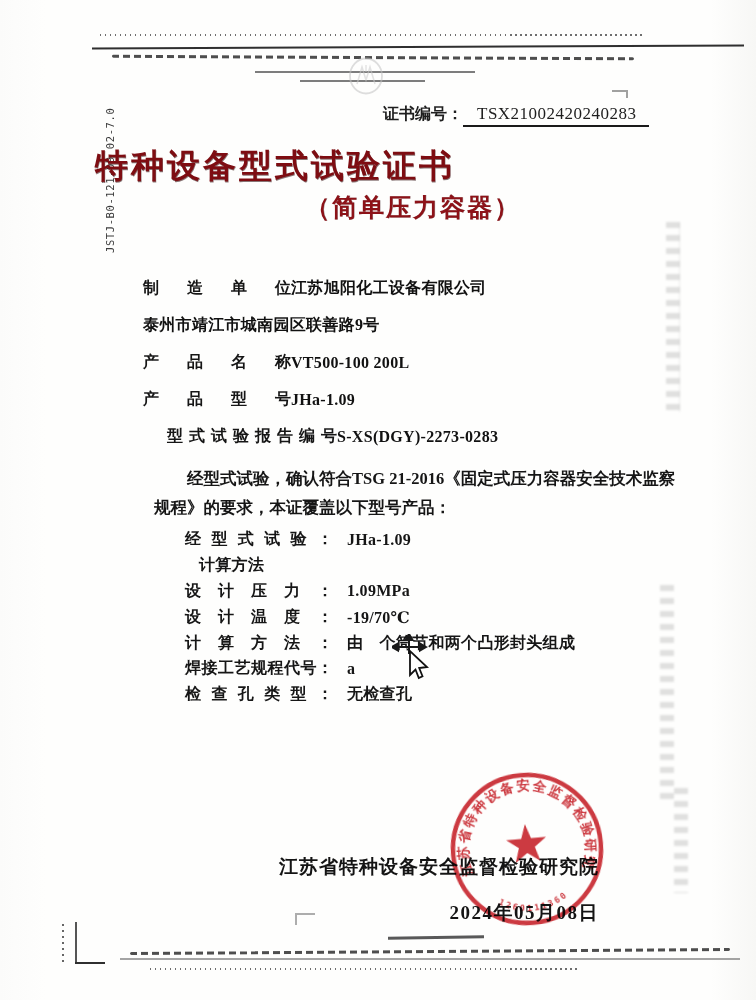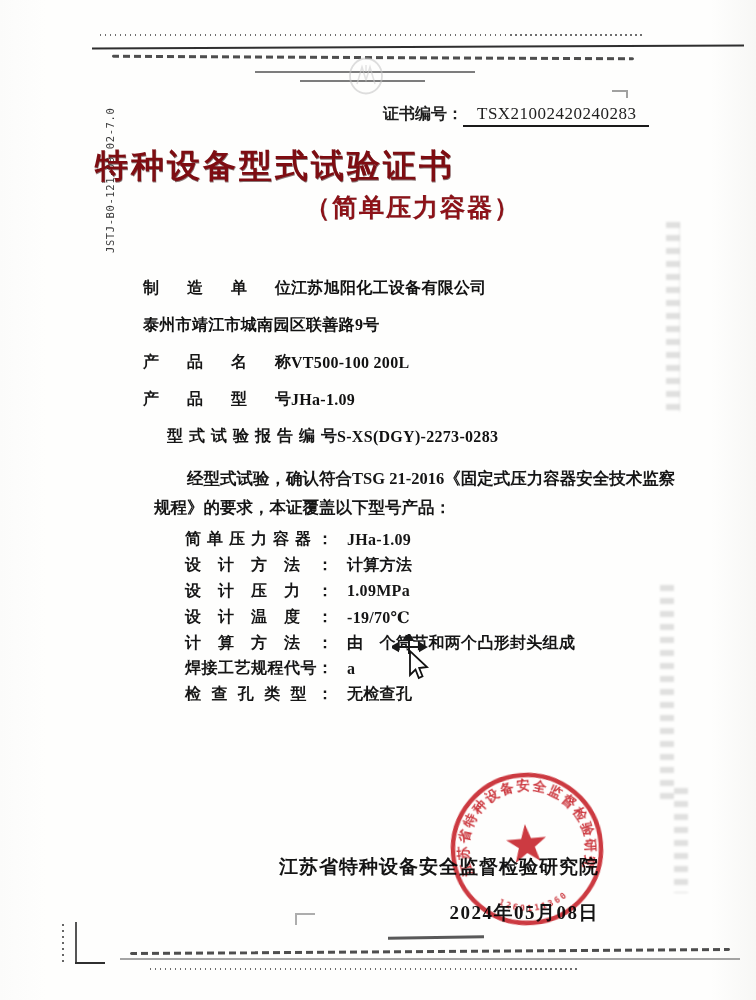--- a/index.html
+++ b/index.html
@@ -140,25 +140,24 @@
     </div>
   </div>
 
   <div class="statement">
     <div class="l1">经型式试验，确认符合TSG 21-2016《固定式压力容器安全技术监察</div>
     <div class="l2">规程》的要求，本证覆盖以下型号产品：</div>
   </div>
 
   <div class="details">
     <div class="drow">
-      <span class="dlabel">简单压力容器：</span>
+      <span class="dlabel">经型式试验：</span>
       <span class="dvalue">JHa-1.09</span>
     </div>
     <div class="drow">
-      <span class="dlabel">设计方法：</span>
       <span class="dvalue">计算方法</span>
     </div>
     <div class="drow">
       <span class="dlabel">设计压力：</span>
       <span class="dvalue">1.09MPa</span>
     </div>
     <div class="drow">
       <span class="dlabel">设计温度：</span>
       <span class="dvalue">-19/70℃</span>
     </div>

